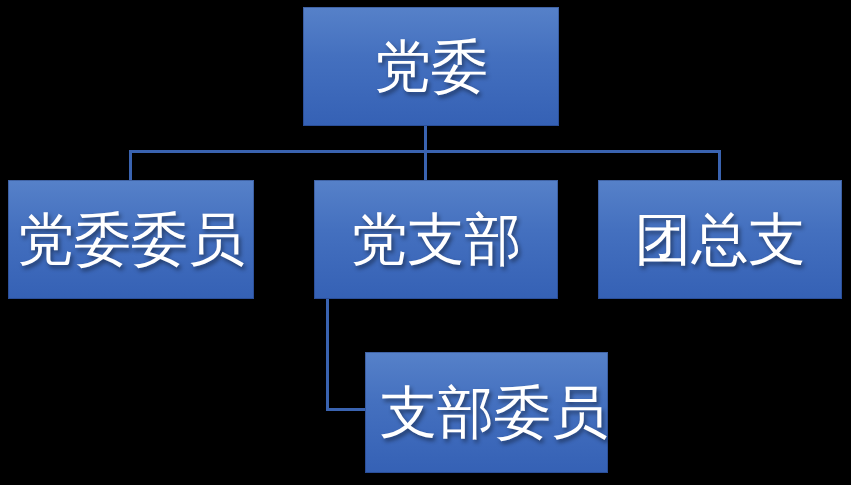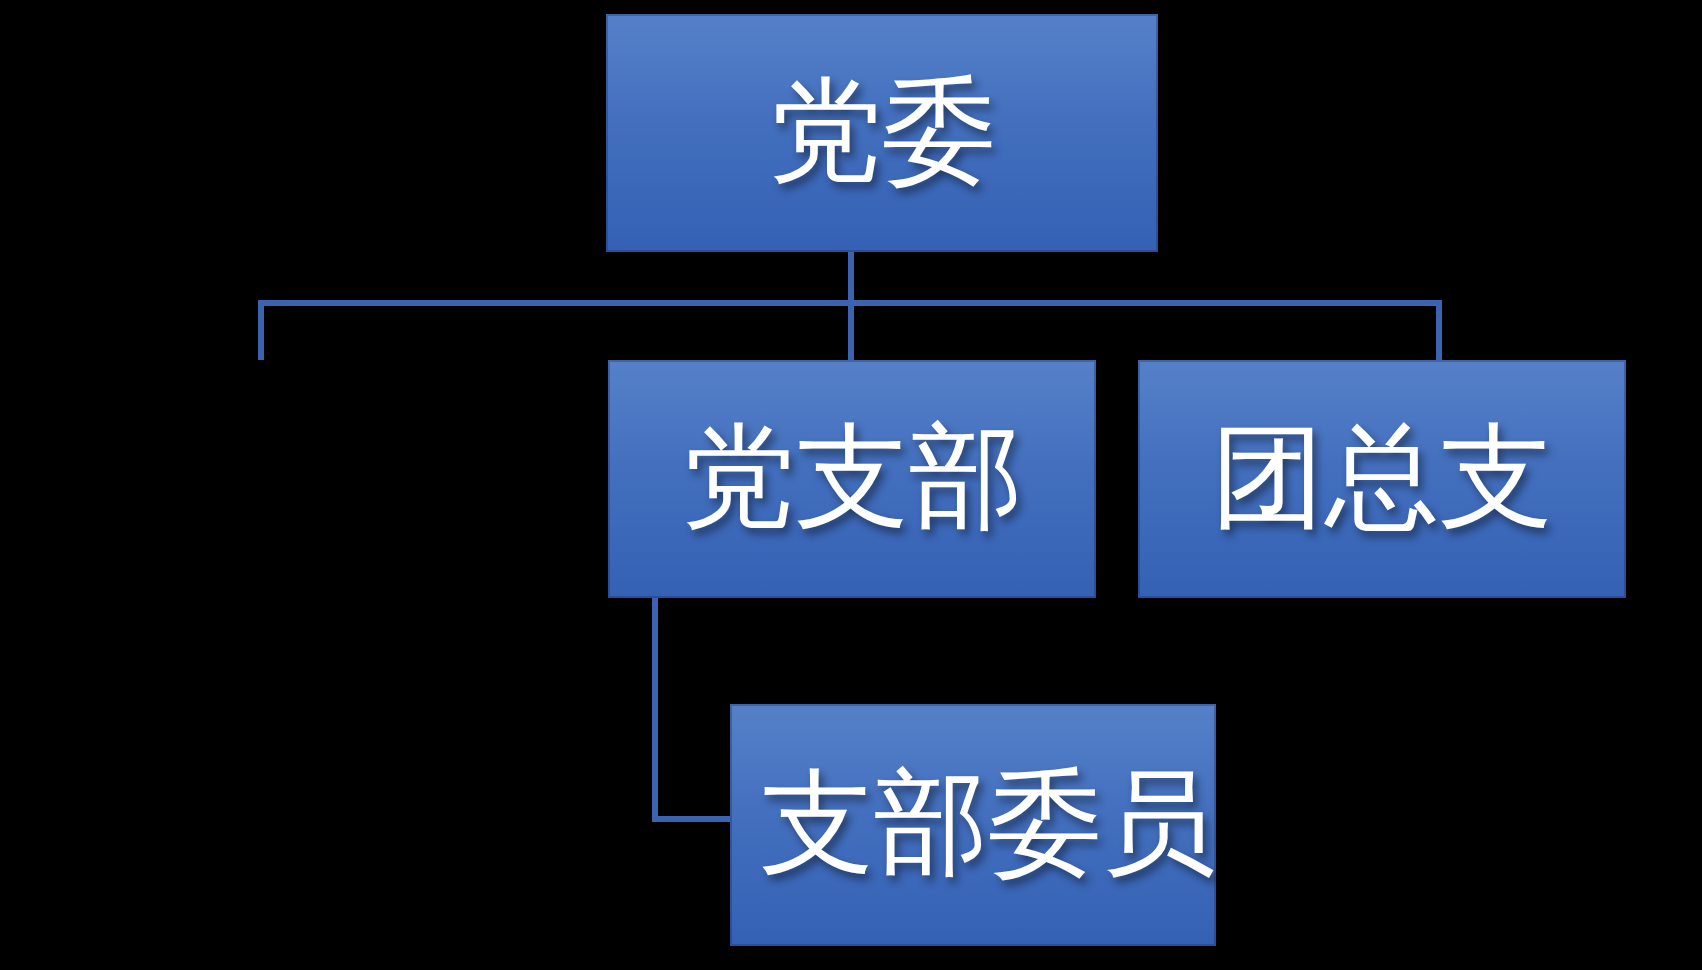--- a/index.html
+++ b/index.html
@@ -24,24 +24,24 @@
     font-size: 57px;
     line-height: 1;
     white-space: nowrap;
     background: linear-gradient(180deg,
       var(--box-gradient-top, #5681C9) 0%,
       var(--box-gradient-mid, #4470BF) 42%,
       var(--box-gradient-bottom, #3561B5) 100%);
     box-shadow: inset 0 0 0 1px rgba(22, 44, 96, 0.35);
     text-shadow: 2px 3px 4px rgba(0, 0, 0, 0.45);
   }
-  .node-top    { left: 303px; top: 7px;   width: 276px; height: 119px; }
+  .node-top    { left: 303px; top: 7px;   width: 256px; height: 119px; }
   .node-left   { left: 8px;   top: 180px; width: 246px; height: 119px; }
-  .node-mid    { left: 304px; top: 180px; width: 244px; height: 119px; }
-  .node-right  { left: 569px; top: 180px; width: 244px; height: 119px; }
+  .node-mid    { left: 314px; top: 180px; width: 244px; height: 119px; }
+  .node-right  { left: 598px; top: 180px; width: 244px; height: 119px; }
   .node-bottom { left: 365px; top: 352px; width: 243px; height: 121px; justify-content: flex-end; }
 
   .connector {
     position: absolute;
     background: var(--connector-color, #3A63B0);
   }
   .c-stem-top   { left: 424px; top: 126px; width: 3px;   height: 54px; }
   .c-rail       { left: 129px; top: 150px; width: 592px; height: 3px;  }
   .c-drop-left  { left: 129px; top: 150px; width: 3px;   height: 30px; }
   .c-drop-right { left: 718px; top: 150px; width: 3px;   height: 30px; }
@@ -57,20 +57,23 @@
   <div class="connector c-rail"></div>
   <div class="connector c-drop-left"></div>
   <div class="connector c-drop-right"></div>
   <div class="connector c-stem-mid"></div>
   <div class="connector c-elbow"></div>
 
   <div class="node node-top">
     <span>党委</span>
   </div>
 
+  <div class="node node-left">
+    <span>党委委员</span>
+  </div>
 
   <div class="node node-mid">
     <span>党支部</span>
   </div>
 
   <div class="node node-right">
     <span>团总支</span>
   </div>
 
   <div class="node node-bottom">

